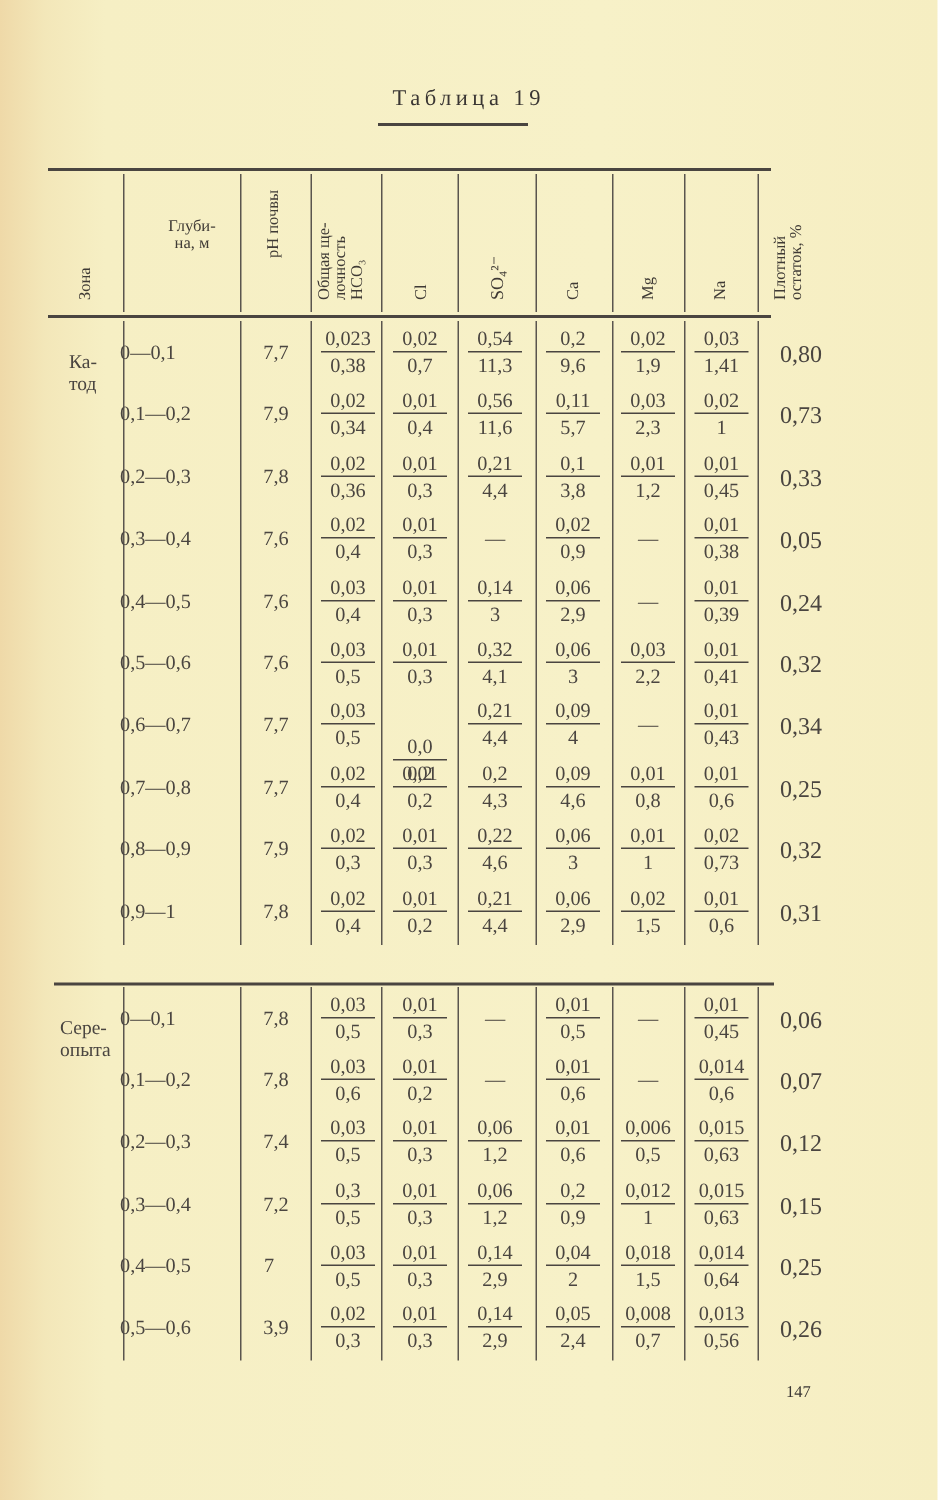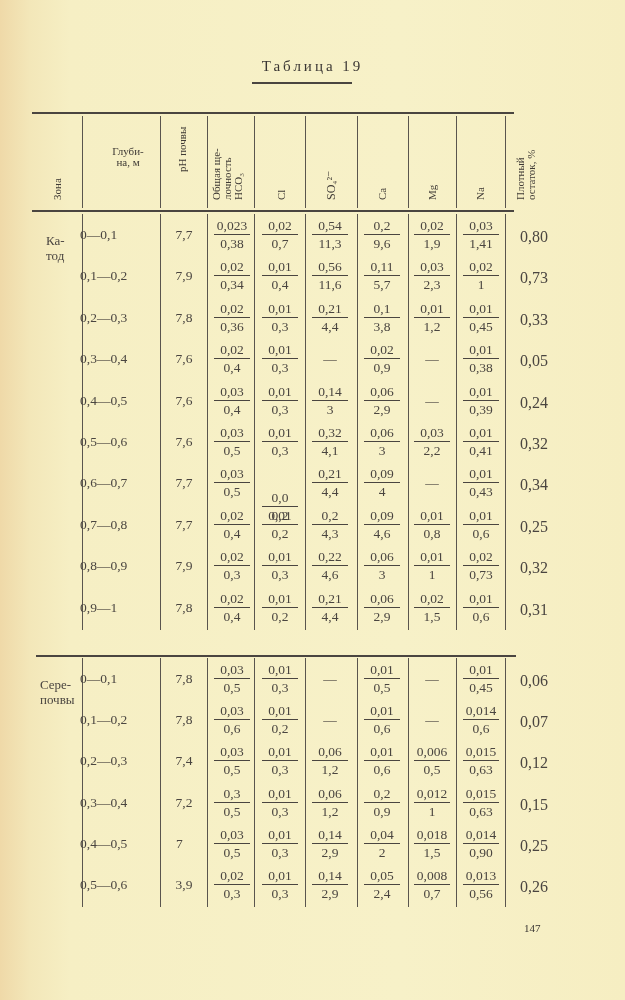--- a/index.html
+++ b/index.html
@@ -441,21 +441,21 @@
       <div class="vline" style="left: 160px; top: 658px; height: 249.2px;"></div>
       <div class="vline" style="left: 207px; top: 658px; height: 249.2px;"></div>
       <div class="vline" style="left: 254px; top: 658px; height: 249.2px;"></div>
       <div class="vline" style="left: 305px; top: 658px; height: 249.2px;"></div>
       <div class="vline" style="left: 357px; top: 658px; height: 249.2px;"></div>
       <div class="vline" style="left: 408px; top: 658px; height: 249.2px;"></div>
       <div class="vline" style="left: 456px; top: 658px; height: 249.2px;"></div>
       <div class="vline" style="left: 505px; top: 658px; height: 249.2px;"></div>
       <div class="zone" style="left: 40px; top: 677px;">
         <div>Сере-</div>
-        <div>почвы</div>
+        <div>опыта</div>
       </div>
       <div>
         <div class="depth" style="left: 80px; top: 671px;">0—0,1</div>
         <div class="ph" style="left: 162px; top: 671px;">7,8</div>
         <div class="frac" style="left: 208px; top: 662px;">
           <span class="num">0,03</span>
           <span class="bar"></span>
           <span class="den">0,5</span>
         </div>
         <div class="frac" style="left: 256px; top: 662px;">
@@ -598,21 +598,21 @@
           <span class="den">2</span>
         </div>
         <div class="frac" style="left: 408px; top: 826.8px;">
           <span class="num">0,018</span>
           <span class="bar"></span>
           <span class="den">1,5</span>
         </div>
         <div class="frac" style="left: 457px; top: 826.8px;">
           <span class="num">0,014</span>
           <span class="bar"></span>
-          <span class="den">0,90</span>
+          <span class="den">0,64</span>
         </div>
         <div class="res" style="left: 508px; top: 836.8px;">0,25</div>
       </div>
       <div>
         <div class="depth" style="left: 80px; top: 877px;">0,5—0,6</div>
         <div class="ph" style="left: 162px; top: 877px;">3,9</div>
         <div class="frac" style="left: 208px; top: 868px;">
           <span class="num">0,02</span>
           <span class="bar"></span>
           <span class="den">0,3</span>

